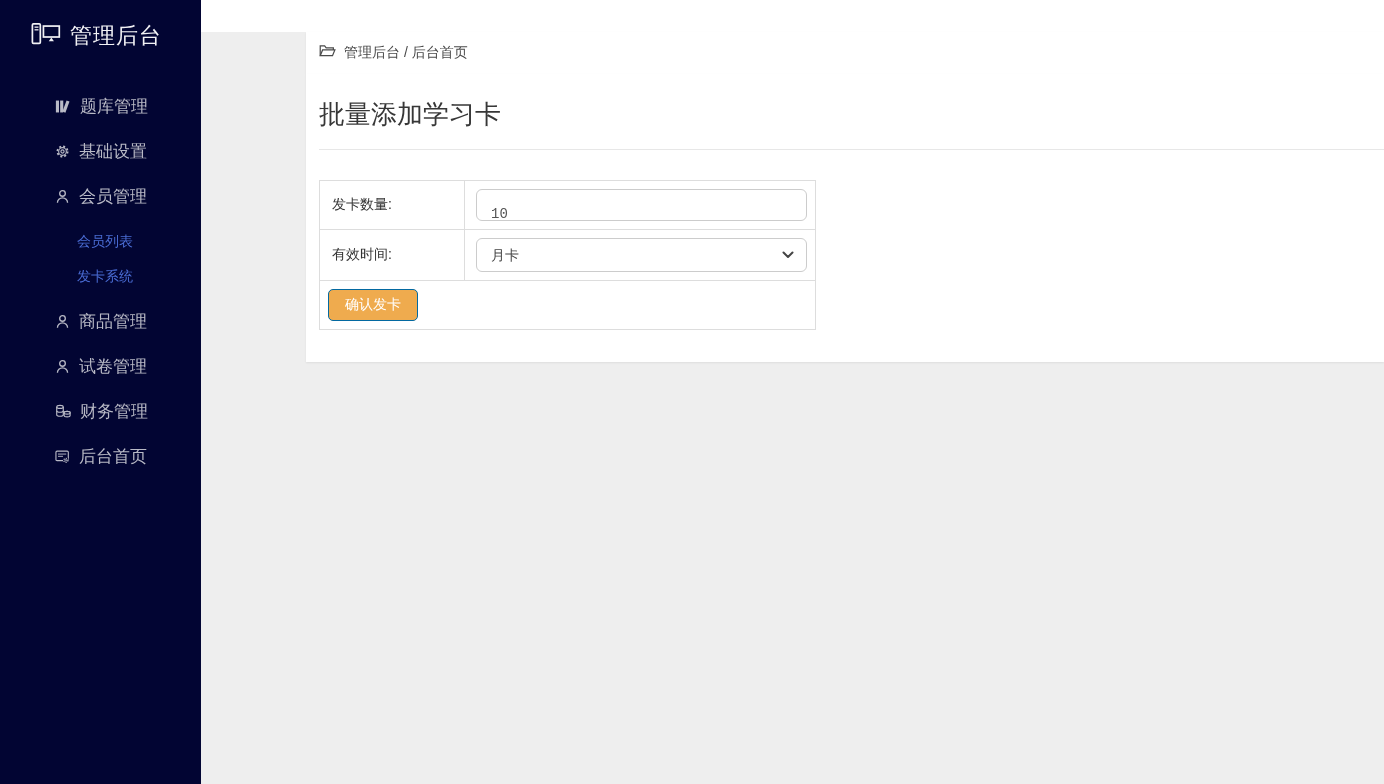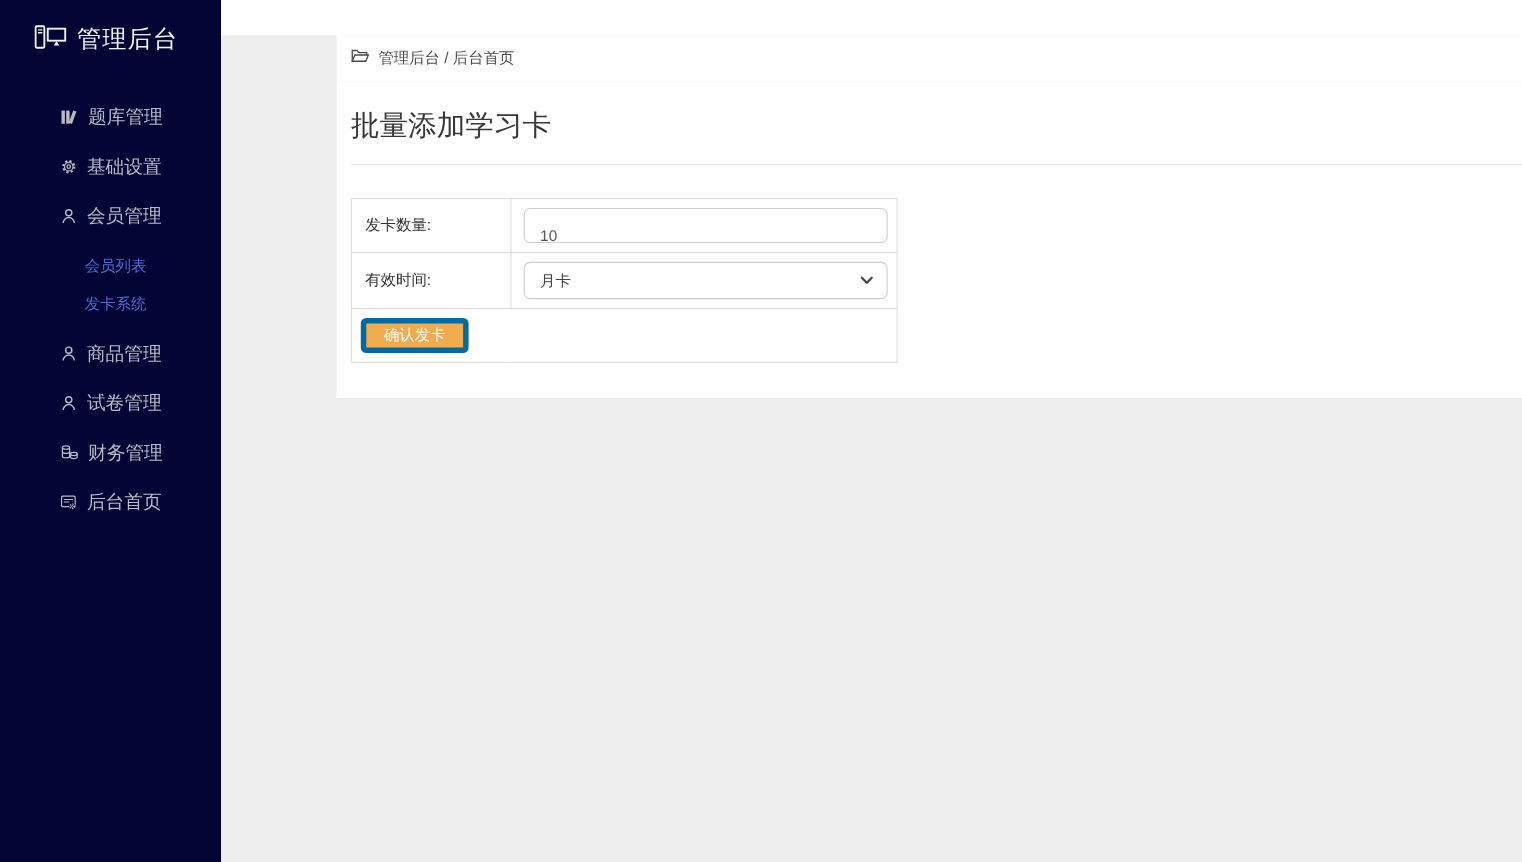--- a/index.html
+++ b/index.html
@@ -93,21 +93,21 @@
     width: 150px;
     padding-left: 12px;
     font-size: 14px; color: #333333;
   }
   .cell-control { padding: 8px 8px 8px 11px; }
   .txt-input {
     width: 331px; height: 32px;
     border: 1px solid #cccccc; border-radius: 6px;
     padding: 17px 10px 0 14px;
     font-size: 14px; color: #555555;
-    font-family: Liberation Sans, sans-serif;
+    font-family: Liberation Mono, monospace;
     outline: none;
     display: block;
   }
   .select-wrap { position: relative; width: 331px; }
   .sel-input {
     width: 331px; height: 34px;
     border: 1px solid #cccccc; border-radius: 6px;
     padding: 0 30px 0 14px;
     font-size: 14px; color: #444444;
     font-family: "Liberation Sans", "DejaVu Sans", sans-serif;
@@ -118,21 +118,21 @@
   .sel-chevron {
     position: absolute; right: 13px; top: 13px;
     pointer-events: none;
     display: flex;
   }
   .cell-submit { padding: 8px; }
   .btn-submit {
     height: 32px;
     padding: 0 16px;
     background: #efab4e;
-    border: 5px solid #0369a1;
+    border: 1px solid #0369a1;
     border-radius: 5px;
     color: #ffffff;
     font-size: 14px;
     font-family: "Liberation Sans", "DejaVu Sans", sans-serif;
     cursor: pointer;
   }
 </style>
 </head>
 <body>
 

